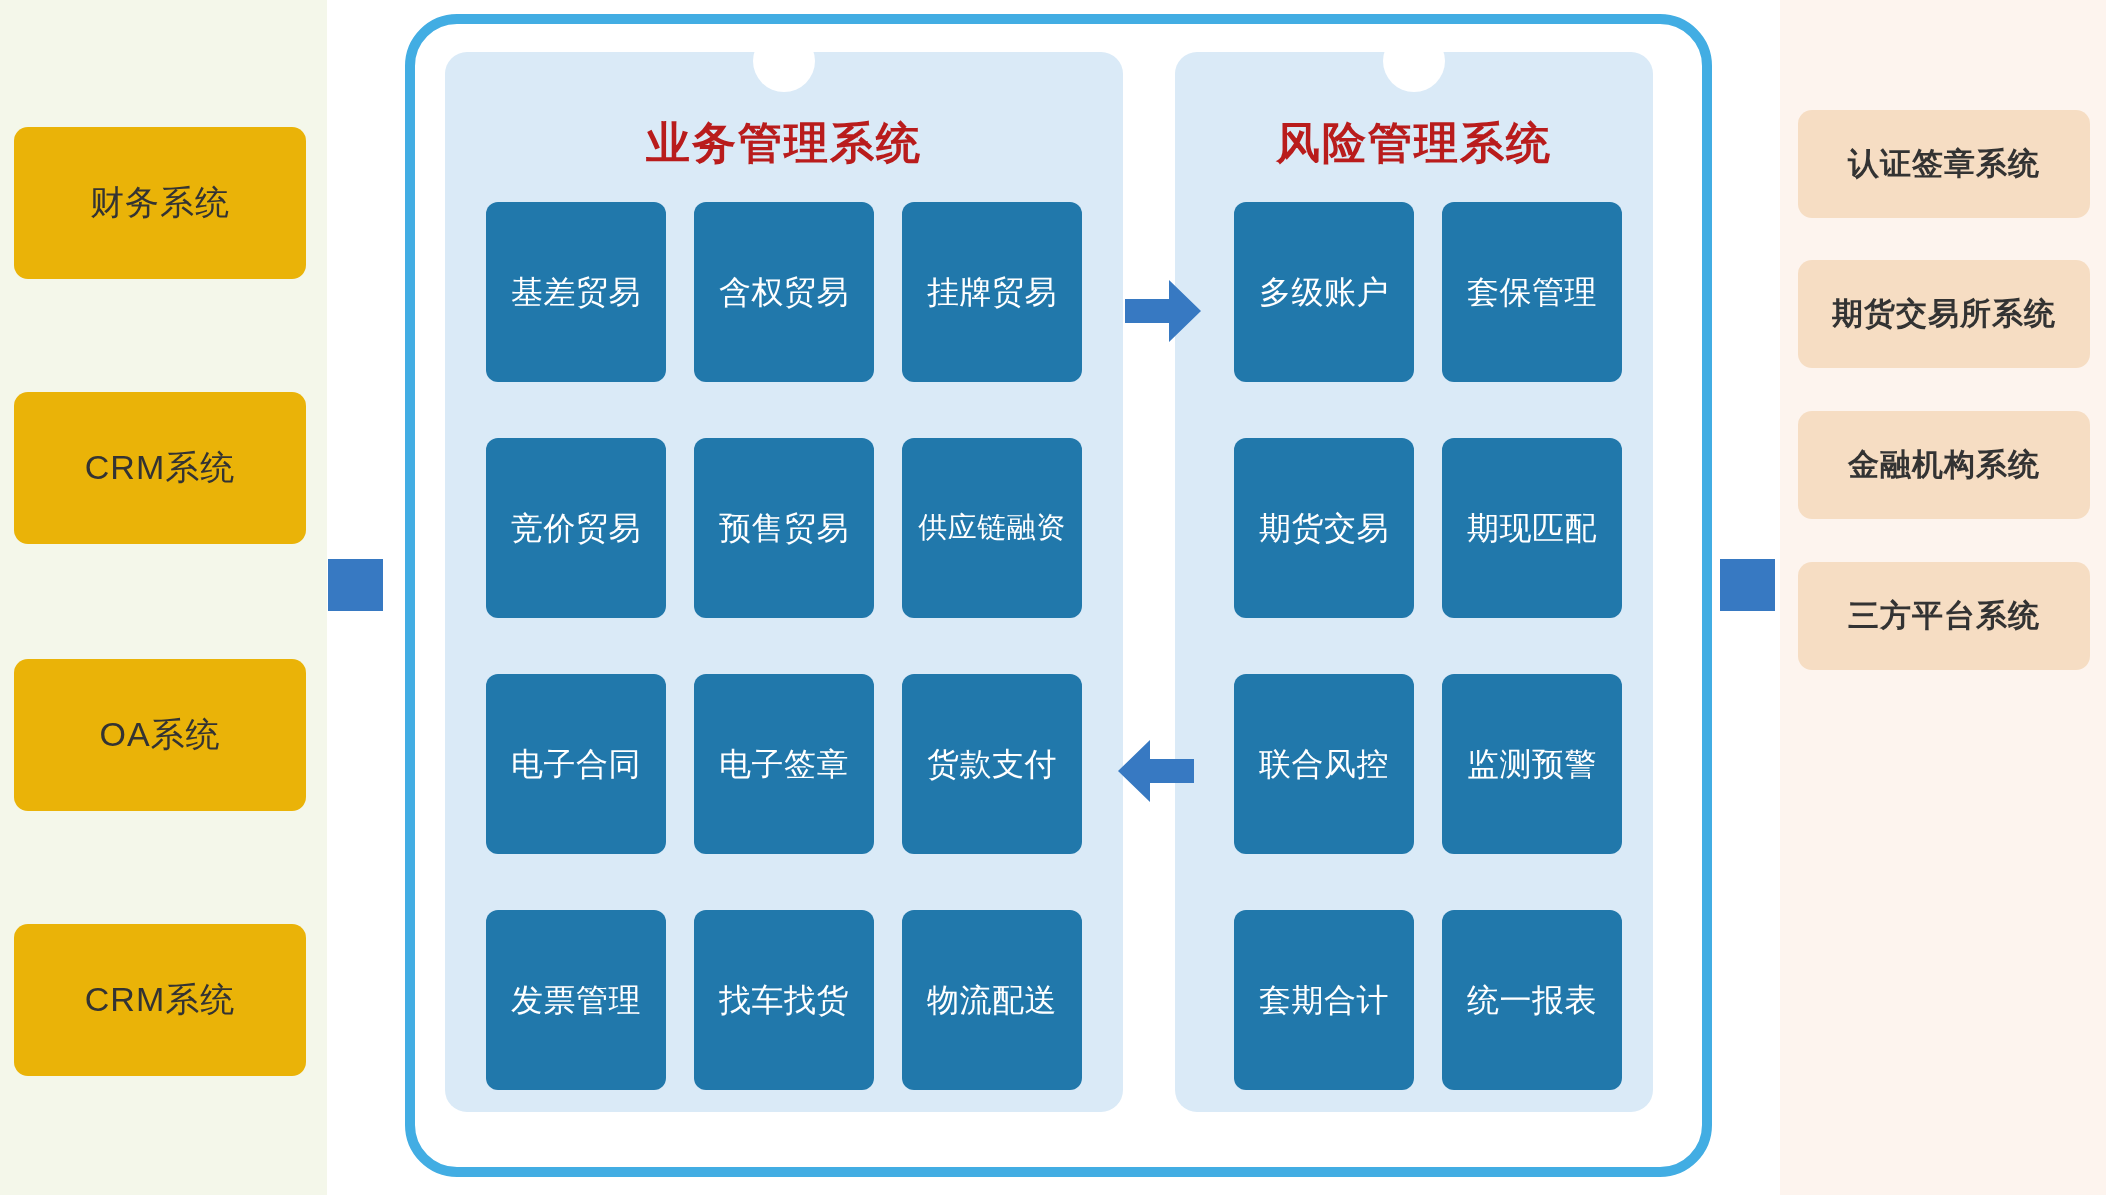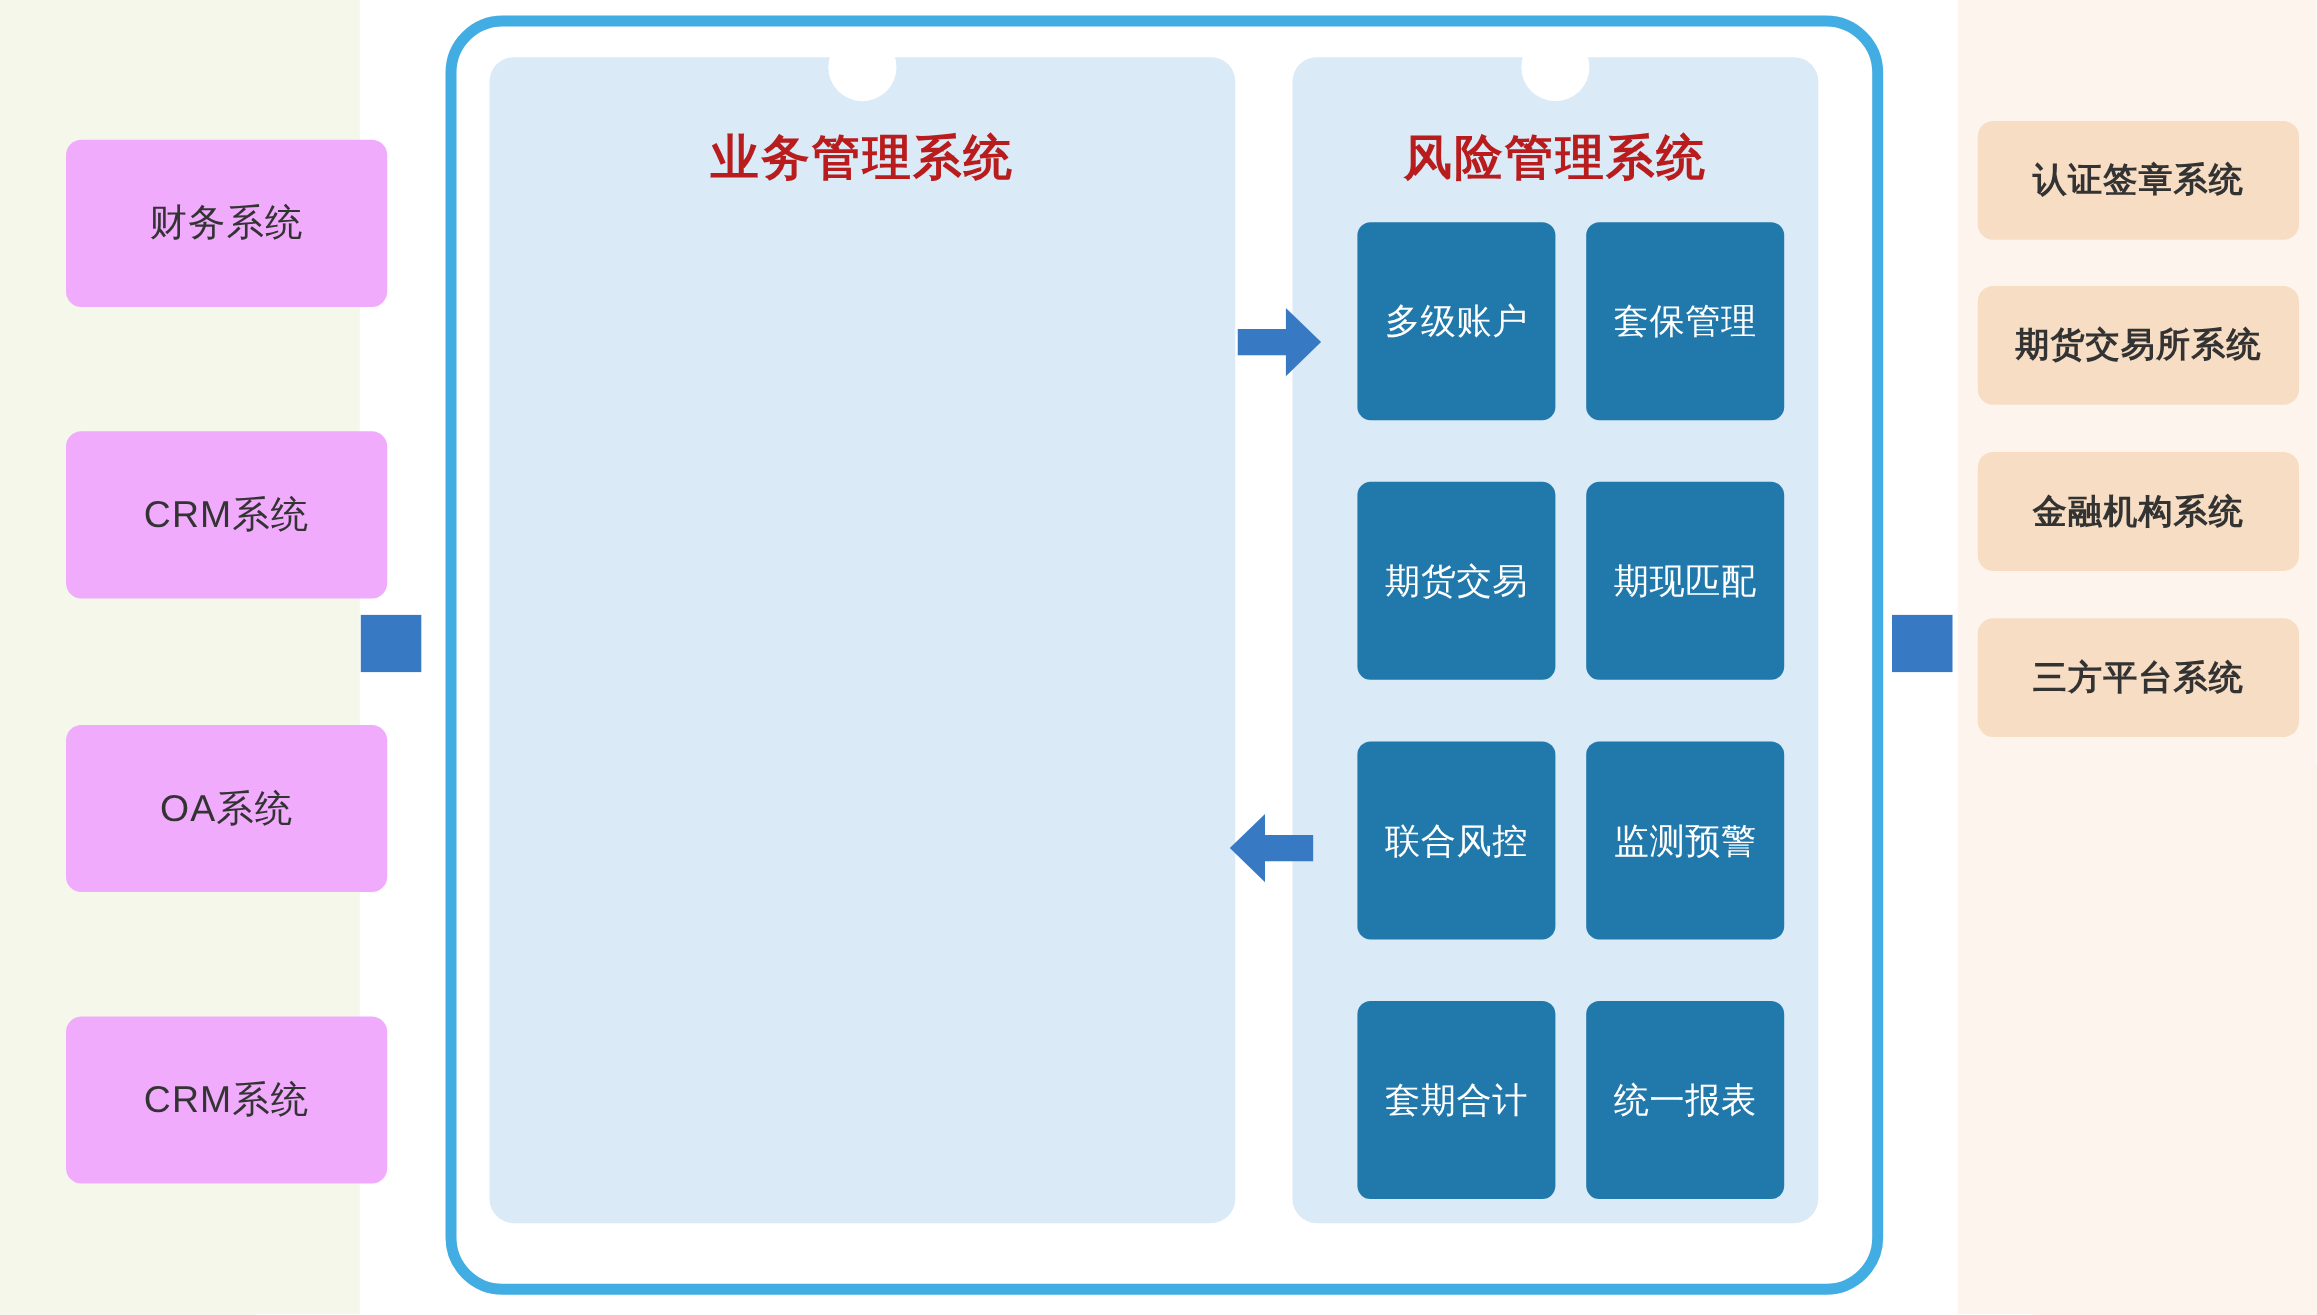--- a/index.html
+++ b/index.html
@@ -32,21 +32,21 @@
     width: 292px;
     height: 152px;
     border-radius: 14px;
     display: flex;
     align-items: center;
     justify-content: center;
     font-size: 34px;
     color: #333333;
     letter-spacing: 1px;
   }
-  .left-col .ext-box { background: #f0abfc; margin-left: 46px; }
+  .left-col .ext-box { background: #eab308; }
   .left-col .ext-box:nth-of-type(1) { top: 127px; }
   .left-col .ext-box:nth-of-type(2) { top: 392px; }
   .left-col .ext-box:nth-of-type(3) { top: 659px; }
   .left-col .ext-box:nth-of-type(4) { top: 924px; }
 
   
   .right-col {
     position: absolute;
     right: 0; top: 0;
     width: 326px;
@@ -181,20 +181,34 @@
     </div>
   </div>
 
   <div class="connector left"></div>
 
   <div class="main-frame">
 
     <div class="panel panel-biz">
       <div class="notch"></div>
       <div class="panel-title">业务管理系统</div>
+      <div class="tile-grid">
+        <div class="tile">基差贸易</div>
+        <div class="tile">含权贸易</div>
+        <div class="tile">挂牌贸易</div>
+        <div class="tile">竞价贸易</div>
+        <div class="tile">预售贸易</div>
+        <div class="tile wide-label">供应链融资</div>
+        <div class="tile">电子合同</div>
+        <div class="tile">电子签章</div>
+        <div class="tile">货款支付</div>
+        <div class="tile">发票管理</div>
+        <div class="tile">找车找货</div>
+        <div class="tile">物流配送</div>
+      </div>
     </div>
 
     <div class="panel panel-risk">
       <div class="notch"></div>
       <div class="panel-title">风险管理系统</div>
       <div class="tile-grid">
         <div class="tile">多级账户</div>
         <div class="tile">套保管理</div>
         <div class="tile">期货交易</div>
         <div class="tile">期现匹配</div>

